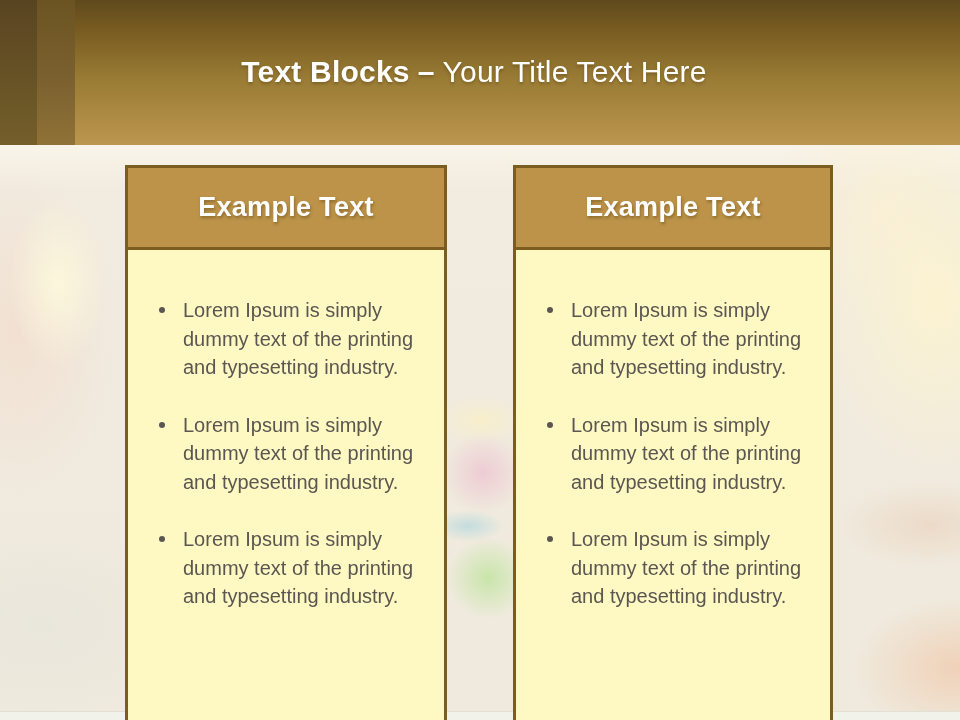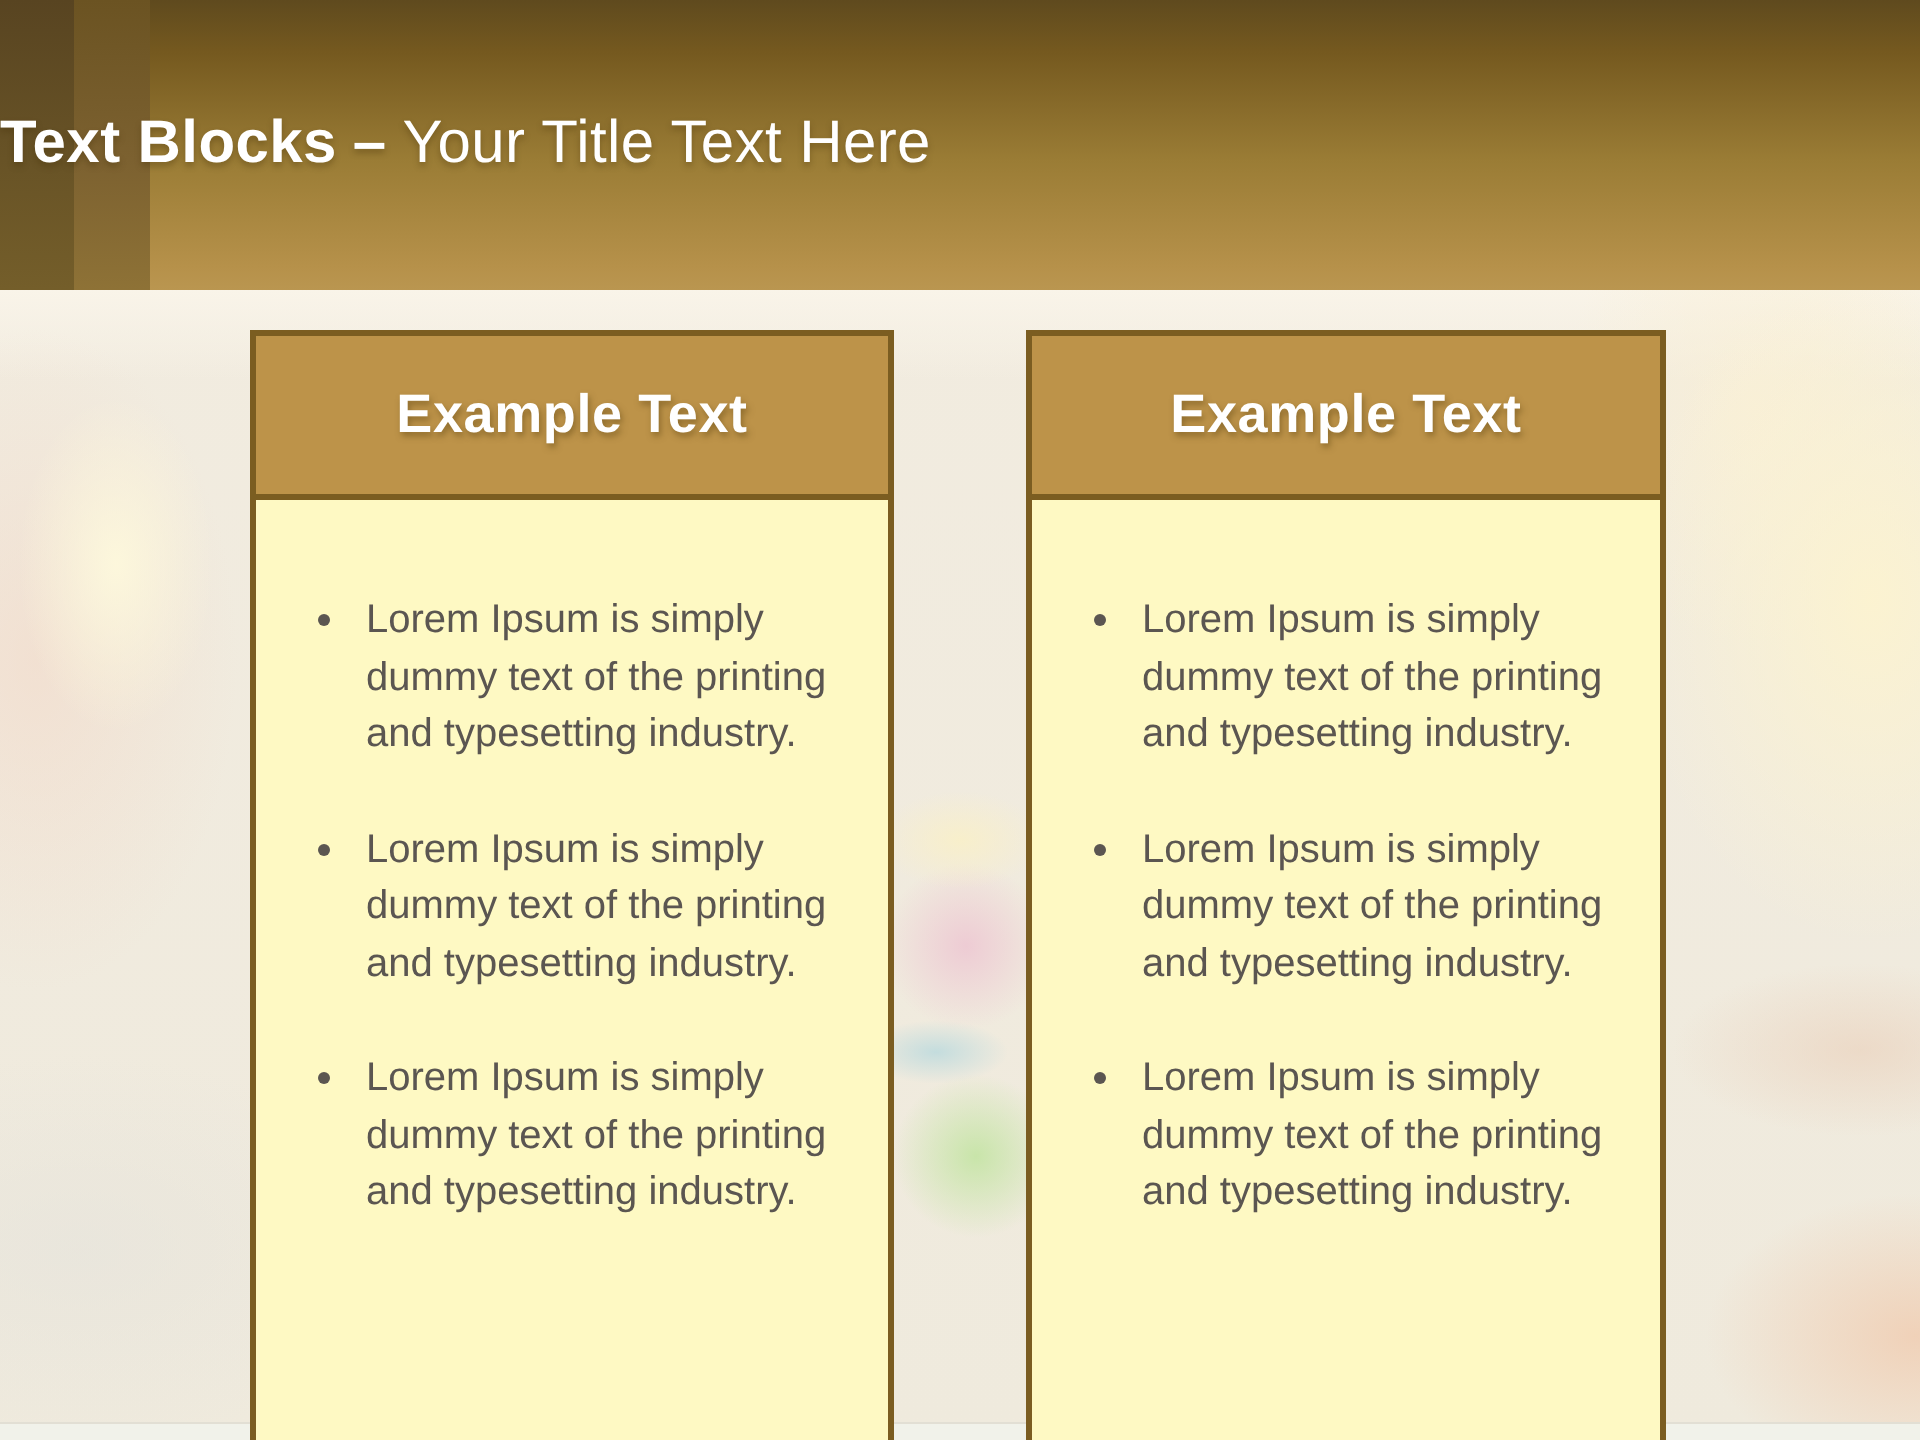--- a/index.html
+++ b/index.html
@@ -38,21 +38,21 @@
   .stripe-1{
     position:absolute;left:0;top:0;width:37px;height:145px;
     background:linear-gradient(180deg,#584421 0%,#685326 55%,#745e2a 100%);
   }
   .stripe-2{
     position:absolute;left:37px;top:0;width:38px;height:145px;
     background:linear-gradient(180deg,#6b5322 0%,#7c6130 55%,#8e7236 100%);
   }
   .title{
     position:absolute;left:0;top:54px;width:948px;margin:0;
-    text-align:left;color:#ffffff;font-size:30px;font-weight:400;
+    text-align:center;color:#ffffff;font-size:30px;font-weight:400;
     line-height:36px;letter-spacing:0.2px;
     text-shadow:0 2px 3px rgba(70,50,10,0.35);
   }
   .title .t-bold{font-weight:700;}
   .title .t-dash{font-weight:700;margin:0 8px;}
   
   .card{
     position:absolute;top:165px;width:322px;height:577px;
     border:3px solid #7b5d21;background:#fef9c3;box-sizing:border-box;
   }

